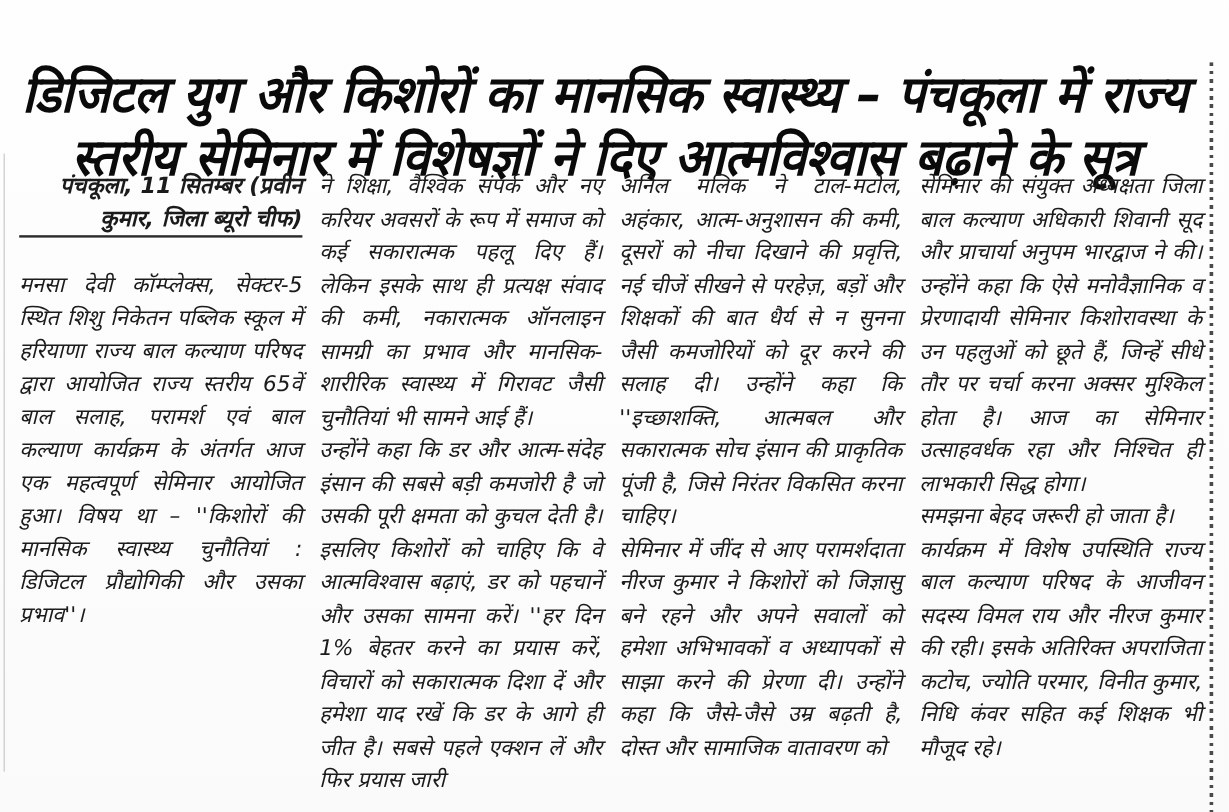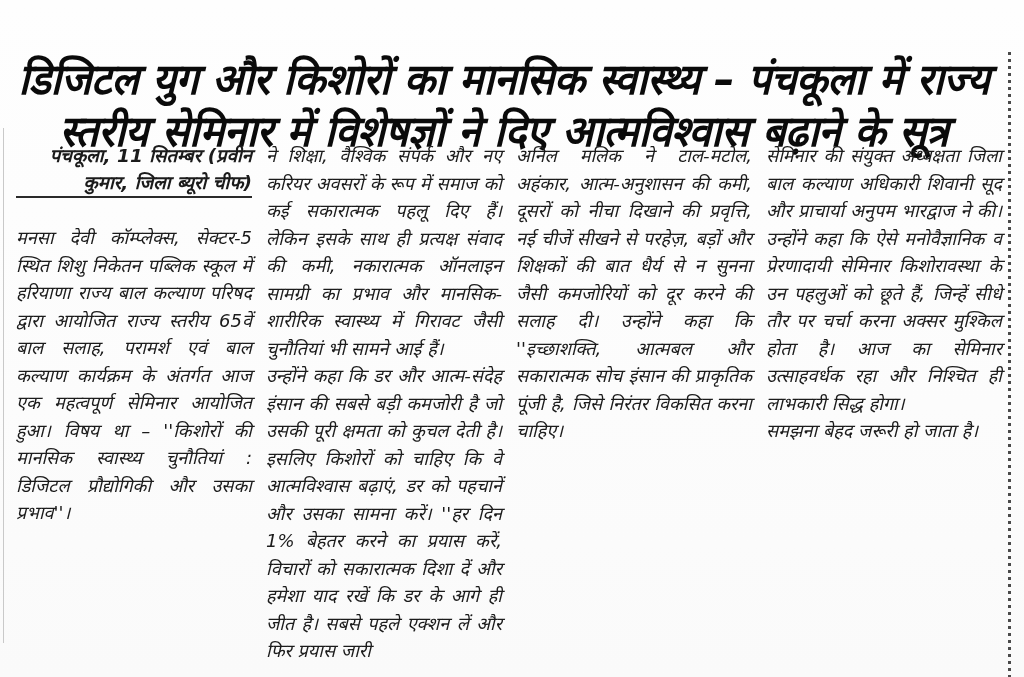--- a/index.html
+++ b/index.html
@@ -76,21 +76,23 @@
       <p>मनसा देवी कॉम्प्लेक्स, सेक्टर-5 स्थित शिशु निकेतन पब्लिक स्कूल में हरियाणा राज्य बाल कल्याण परिषद द्वारा आयोजित राज्य स्तरीय 65वें बाल सलाह, परामर्श एवं बाल कल्याण कार्यक्रम के अंतर्गत आज एक महत्वपूर्ण सेमिनार आयोजित हुआ। विषय था – ''किशोरों की मानसिक स्वास्थ्य चुनौतियां : डिजिटल प्रौद्योगिकी और उसका प्रभाव''।</p>
     </div>
 
     <div class="col">
       <p>ने शिक्षा, वैश्विक संपर्क और नए करियर अवसरों के रूप में समाज को कई सकारात्मक पहलू दिए हैं। लेकिन इसके साथ ही प्रत्यक्ष संवाद की कमी, नकारात्मक ऑनलाइन सामग्री का प्रभाव और मानसिक-शारीरिक स्वास्थ्य में गिरावट जैसी चुनौतियां भी सामने आई हैं।</p>
       <p>उन्होंने कहा कि डर और आत्म-संदेह इंसान की सबसे बड़ी कमजोरी है जो उसकी पूरी क्षमता को कुचल देती है। इसलिए किशोरों को चाहिए कि वे आत्मविश्वास बढ़ाएं, डर को पहचानें और उसका सामना करें। ''हर दिन 1% बेहतर करने का प्रयास करें, विचारों को सकारात्मक दिशा दें और हमेशा याद रखें कि डर के आगे ही जीत है। सबसे पहले एक्शन लें और फिर प्रयास जारी</p>
     </div>
 
     <div class="col">
       <p>अनिल मलिक ने टाल-मटोल, अहंकार, आत्म-अनुशासन की कमी, दूसरों को नीचा दिखाने की प्रवृत्ति, नई चीजें सीखने से परहेज़, बड़ों और शिक्षकों की बात धैर्य से न सुनना जैसी कमजोरियों को दूर करने की सलाह दी। उन्होंने कहा कि ''इच्छाशक्ति, आत्मबल और सकारात्मक सोच इंसान की प्राकृतिक पूंजी है, जिसे निरंतर विकसित करना चाहिए।</p>
+      <p>सेमिनार में जींद से आए परामर्शदाता नीरज कुमार ने किशोरों को जिज्ञासु बने रहने और अपने सवालों को हमेशा अभिभावकों व अध्यापकों से साझा करने की प्रेरणा दी। उन्होंने कहा कि जैसे-जैसे उम्र बढ़ती है, दोस्त और सामाजिक वातावरण को</p>
     </div>
 
     <div class="col">
       <p>सेमिनार की संयुक्त अध्यक्षता जिला बाल कल्याण अधिकारी शिवानी सूद और प्राचार्या अनुपम भारद्वाज ने की। उन्होंने कहा कि ऐसे मनोवैज्ञानिक व प्रेरणादायी सेमिनार किशोरावस्था के उन पहलुओं को छूते हैं, जिन्हें सीधे तौर पर चर्चा करना अक्सर मुश्किल होता है। आज का सेमिनार उत्साहवर्धक रहा और निश्चित ही लाभकारी सिद्ध होगा।</p>
       <p>समझना बेहद जरूरी हो जाता है।</p>
+      <p>कार्यक्रम में विशेष उपस्थिति राज्य बाल कल्याण परिषद के आजीवन सदस्य विमल राय और नीरज कुमार की रही। इसके अतिरिक्त अपराजिता कटोच, ज्योति परमार, विनीत कुमार, निधि कंवर सहित कई शिक्षक भी मौजूद रहे।</p>
     </div>
 
   </div>
 </div>
 
 </body></html>

